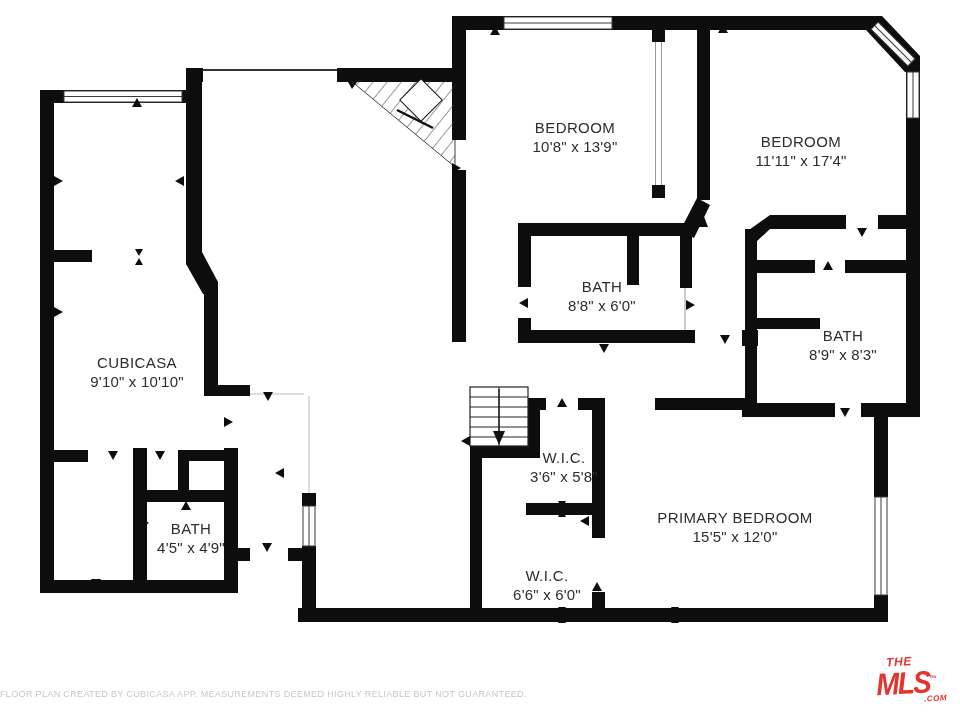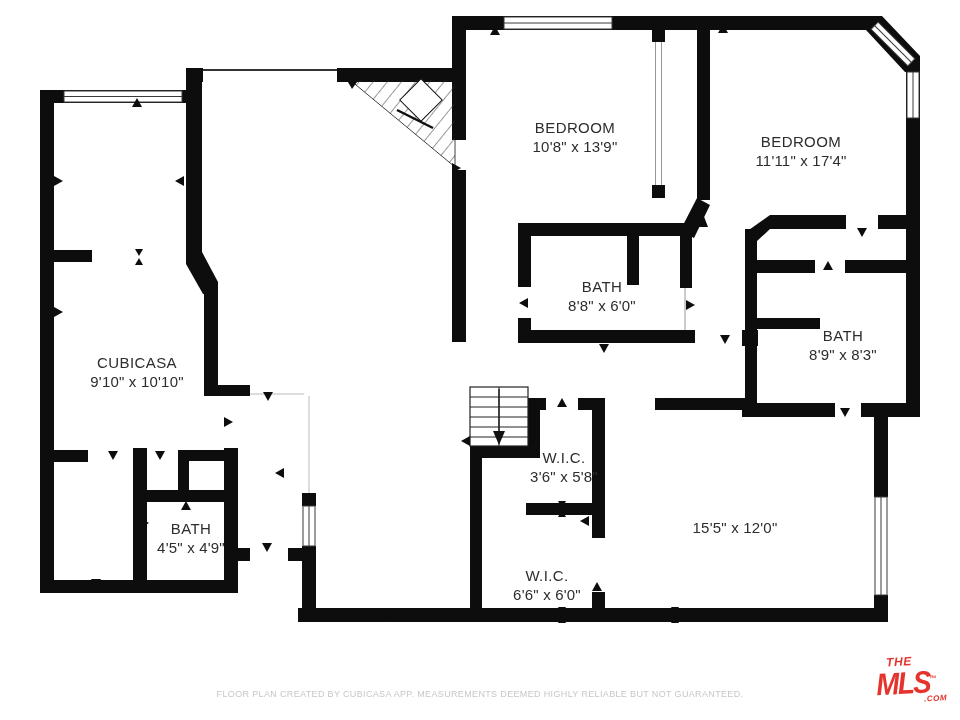--- a/index.html
+++ b/index.html
@@ -2,21 +2,21 @@
 <html><head>
 <meta charset="utf-8">
 <style>
   html,body{margin:0;padding:0;background:#fff;}
   body{width:960px;height:720px;font-family:"Liberation Sans",sans-serif;}
   .canvas{position:relative;width:960px;height:720px;background:#fff;overflow:hidden;}
   .plan-svg{position:absolute;left:0;top:0;}
   .room-label{position:absolute;transform:translate(-50%,-50%);text-align:center;color:#2d2d2d;white-space:nowrap;line-height:19px;}
   .room-name{font-size:15px;letter-spacing:.4px;}
   .room-dims{font-size:15px;letter-spacing:.2px;}
-  .footer-note{position:absolute;left:0;right:0;top:689px;text-align:center;font-size:9px;color:#c7c7c7;letter-spacing:.35px;}
+  .footer-note{position:absolute;left:0;right:0;top:689px;font-size:9px;color:#c7c7c7;letter-spacing:.35px;}
   .mls-logo{position:absolute;left:876px;top:656px;width:74px;color:#e5332d;font-style:italic;font-weight:700;transform:rotate(-3deg);}
   .mls-the{display:block;font-size:12px;line-height:11px;margin-left:11px;letter-spacing:.6px;}
   .mls-main{display:block;font-size:31px;line-height:26px;letter-spacing:-2px;transform:scaleX(.9);transform-origin:left center;}
   .mls-main sup{font-size:8px;font-style:normal;letter-spacing:0;}
   .mls-com{display:block;font-size:8px;line-height:7px;text-align:right;margin-right:4px;letter-spacing:.5px;}
 </style>
 </head>
 <body>
 
 <div class="canvas">
@@ -213,20 +213,21 @@
   </div>
   <div class="room-label" style="left:564px;top:467px">
     <div class="room-name">W.I.C.</div>
     <div class="room-dims">3'6" x 5'8"</div>
   </div>
   <div class="room-label" style="left:191px;top:538px">
     <div class="room-name">BATH</div>
     <div class="room-dims">4'5" x 4'9"</div>
   </div>
   <div class="room-label" style="left:735px;top:527px">
+    <div class="room-name">PRIMARY BEDROOM</div>
     <div class="room-dims">15'5" x 12'0"</div>
   </div>
   <div class="room-label" style="left:547px;top:585px">
     <div class="room-name">W.I.C.</div>
     <div class="room-dims">6'6" x 6'0"</div>
   </div>
 
   <div class="footer-note">FLOOR PLAN CREATED BY CUBICASA APP. MEASUREMENTS DEEMED HIGHLY RELIABLE BUT NOT GUARANTEED.</div>
 
   <div class="mls-logo">

